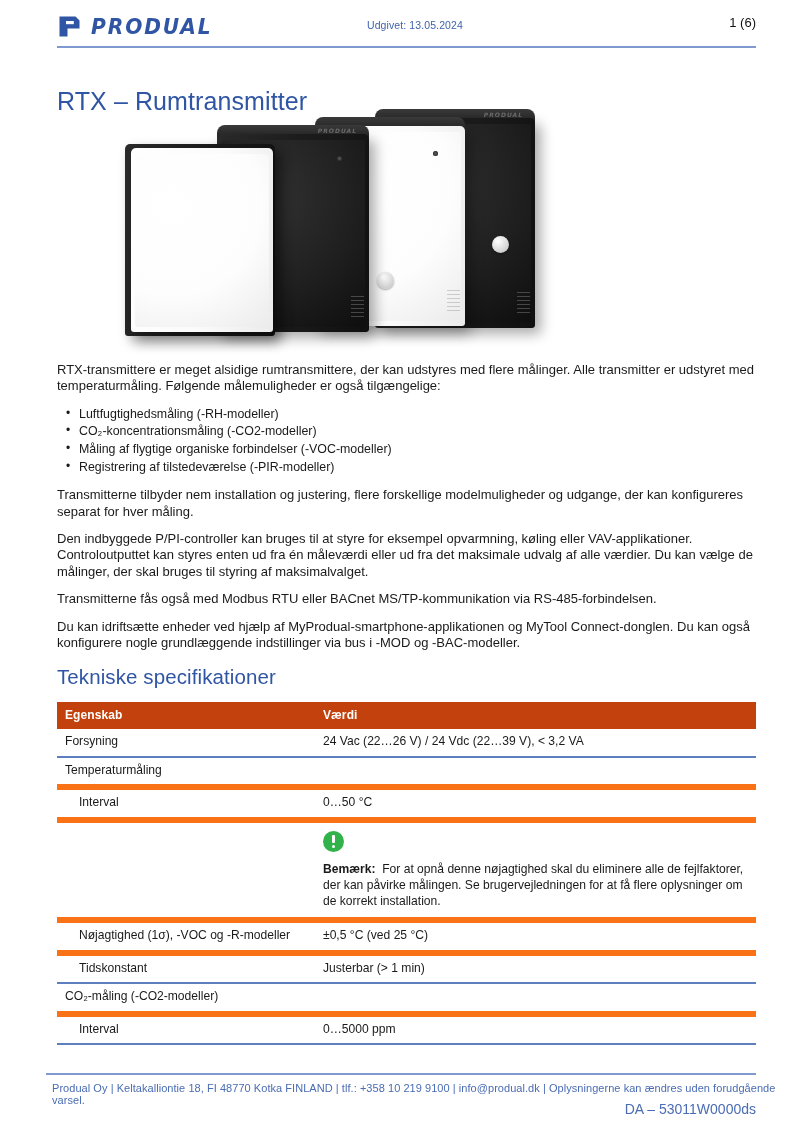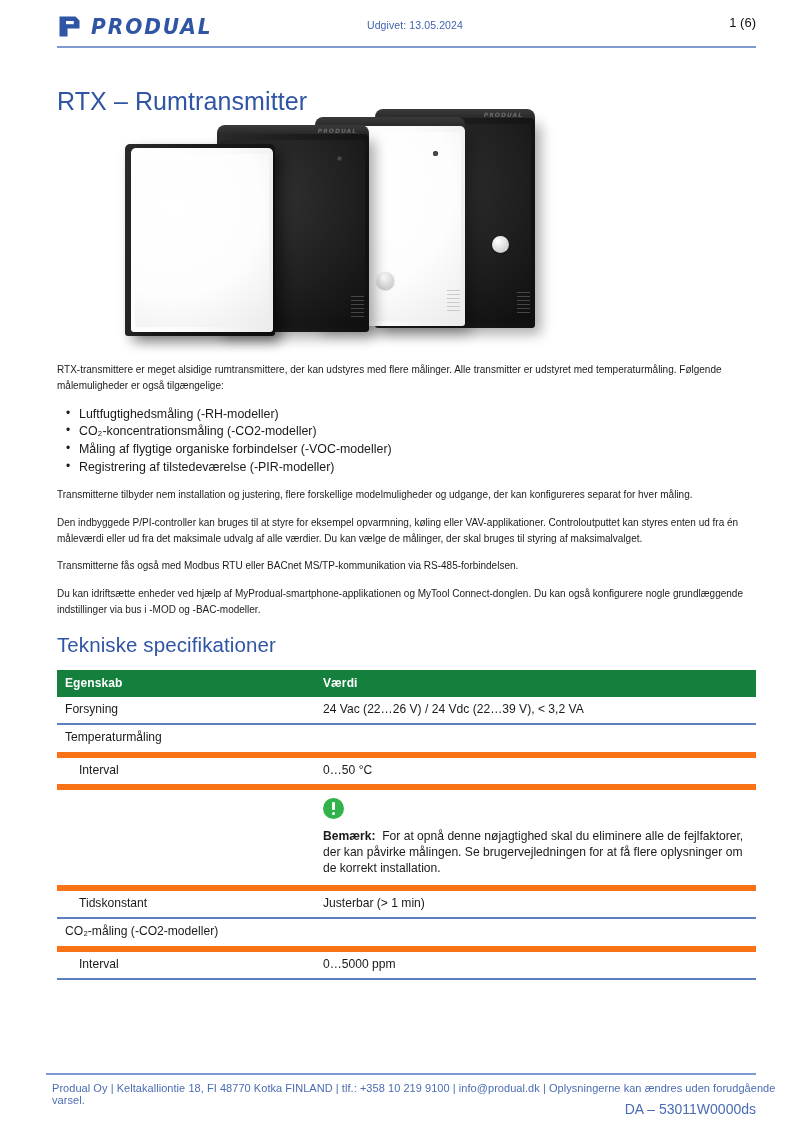--- a/index.html
+++ b/index.html
@@ -182,21 +182,21 @@
 
   
   .content {
     position: absolute;
     left: 57px;
     right: 38px;
     top: 362px;
   }
   p.body-text {
     margin: 0 0 11px 0;
-    font-size: 10px;
+    font-size: 13px;
     line-height: 16.4px;
     color: #1a1a1a;
   }
   ul.feature-list {
     margin: 0 0 11px 0;
     padding: 0 0 0 22px;
     list-style: none;
   }
   ul.feature-list li {
     position: relative;
@@ -223,21 +223,21 @@
   }
 
   
   table.spec {
     width: 100%;
     border-collapse: collapse;
     table-layout: fixed;
   }
   table.spec col.c1 { width: 258px; }
   table.spec th {
-    background: #15803d;
+    background: #c2410c;
     color: #ffffff;
     font-size: 12px;
     font-weight: bold;
     text-align: left;
     padding: 6px 8px 7px 8px;
     letter-spacing: 0.1px;
   }
   table.spec td {
     font-size: 12.1px;
     color: #1a1a1a;
@@ -450,20 +450,24 @@
         <tr>
           <td class="key"></td>
           <td class="note-cell">
             <div class="note-box">
               <span class="note-icon"></span>
               <span class="note-text"><b>Bemærk:</b>&nbsp; <span>For at opnå denne nøjagtighed skal du eliminere alle de fejlfaktorer, der kan påvirke målingen. Se brugervejledningen for at få flere oplysninger om de korrekt installation.</span></span>
             </div>
           </td>
         </tr>
 
+        <tr class="sub">
+          <td class="key">Nøjagtighed (1σ), -VOC og -R-modeller</td>
+          <td>±0,5 °C (ved 25 °C)</td>
+        </tr>
 
         <tr class="sub">
           <td class="key">Tidskonstant</td>
           <td>Justerbar (&gt; 1 min)</td>
         </tr>
 
         <tr class="group">
           <td class="key">CO₂-måling (-CO2-modeller)</td>
           <td></td>
         </tr>

